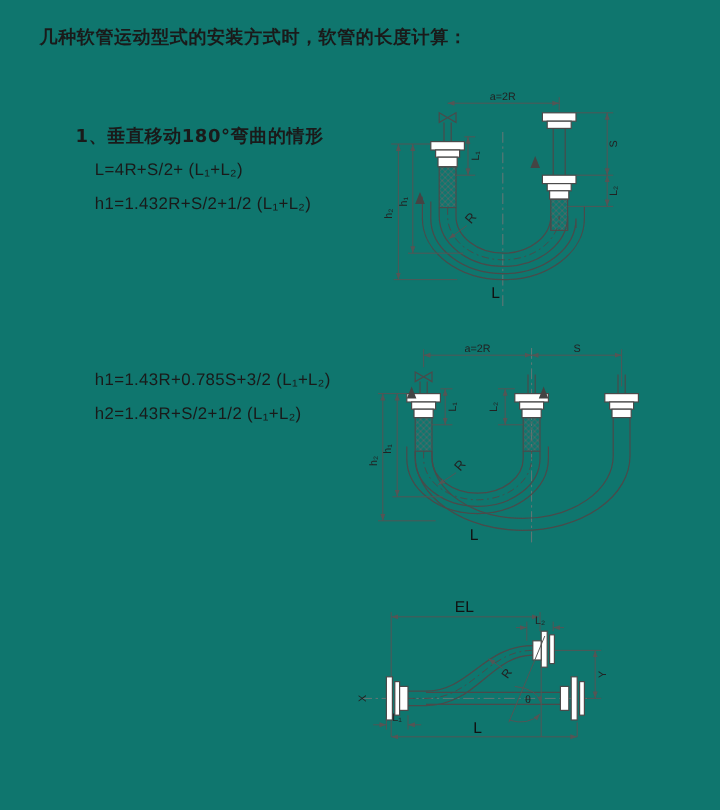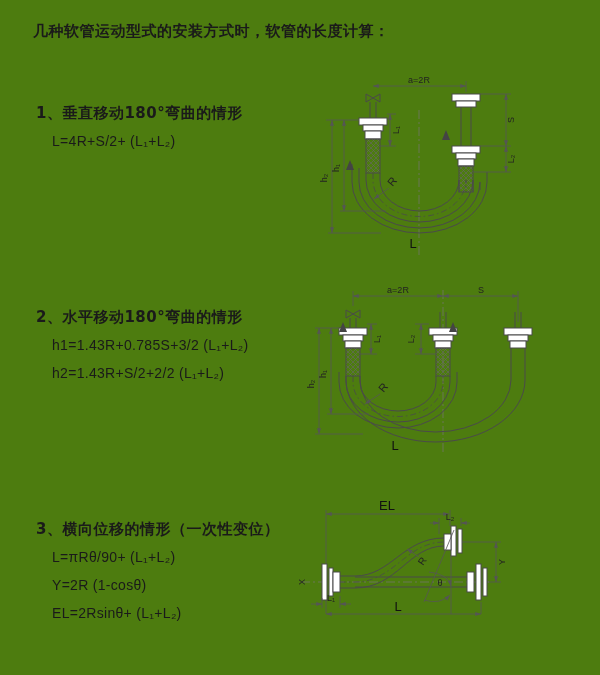--- a/index.html
+++ b/index.html
@@ -1,21 +1,21 @@
 <!DOCTYPE html>
 <html><head>
 <meta charset="utf-8">
 <style>
   html,body{margin:0;padding:0;}
   body{background:#e8e8e8;font-family:"DejaVu Sans","Liberation Sans",sans-serif;}
-  .page{position:relative;width:600px;height:675px;background:#4d7c0f;overflow:hidden;
+  .page{position:relative;width:600px;height:675px;background:#0f766e;overflow:hidden;
         color:#1a1a1a;}
   .title{position:absolute;left:33px;top:22px;font-size:15px;font-weight:700;
          letter-spacing:0.5px;margin:0;}
-  .sec{position:absolute;left:36px;width:270px;}
+  .sec{position:absolute;left:63px;width:270px;}
   .sec-heading{font-size:15px;font-weight:600;margin:0 0 10px 0;letter-spacing:0.5px;}
   .formula{font-size:14px;margin:0 0 12px 16px;font-family:"Liberation Sans","DejaVu Sans",sans-serif;
            letter-spacing:0.3px;white-space:nowrap;}
   .diag{position:absolute;}
   
   .ln{fill:none;stroke:#4a4a4a;stroke-width:1;}
   .fit{fill:#ffffff;stroke:#4a4a4a;stroke-width:1;}
   .braid{stroke:#4a4a4a;stroke-width:1;}
   .dim{fill:none;stroke:#555555;stroke-width:0.8;}
   .cl{fill:none;stroke:#777777;stroke-width:0.7;stroke-dasharray:9 3 2 3;}
@@ -27,34 +27,28 @@
 </head>
 <body>
 
 <div class="page">
 
   <h1 class="title">几种软管运动型式的安装方式时，软管的长度计算：</h1>
 
   <section class="sec" style="top:104px;">
     <div class="sec-heading"><span>1、</span><span>垂直移动180°弯曲的情形</span></div>
     <div class="formula">L=4R+S/2+ (L₁+L₂)</div>
+    <div class="formula">h1=1.432R+S/2+1/2 (L₁+L₂)</div>
   </section>
 
   <section class="sec" style="top:308px;">
-    <div class="sec-heading"><span>2、</span><span>水平移动180°弯曲的情形</span></div>
     <div class="formula">h1=1.43R+0.785S+3/2 (L₁+L₂)</div>
-    <div class="formula">h2=1.43R+S/2+2/2 (L₁+L₂)</div>
+    <div class="formula">h2=1.43R+S/2+1/2 (L₁+L₂)</div>
   </section>
 
-  <section class="sec" style="top:520px;">
-    <div class="sec-heading"><span>3、</span><span>横向位移的情形（一次性变位）</span></div>
-    <div class="formula">L=πRθ/90+ (L₁+L₂)</div>
-    <div class="formula">Y=2R (1-cosθ)</div>
-    <div class="formula">EL=2Rsinθ+ (L₁+L₂)</div>
-  </section>
 
   <svg class="diag" style="left:306px;top:68px;" width="285" height="192" viewBox="0 0 285 192">
     <defs>
       <marker id="ar1" viewBox="0 0 10 10" refX="9" refY="5" markerWidth="8" markerHeight="8" orient="auto-start-reverse">
         <path d="M0,1.8 L9,5 L0,8.2 z" fill="#555"></path>
       </marker>
       <pattern id="br1" width="5" height="5" patternUnits="userSpaceOnUse">
         <path d="M0,5 L5,0 M0,0 L5,5" stroke="#666" stroke-width="0.6"></path>
       </pattern>
     </defs>

